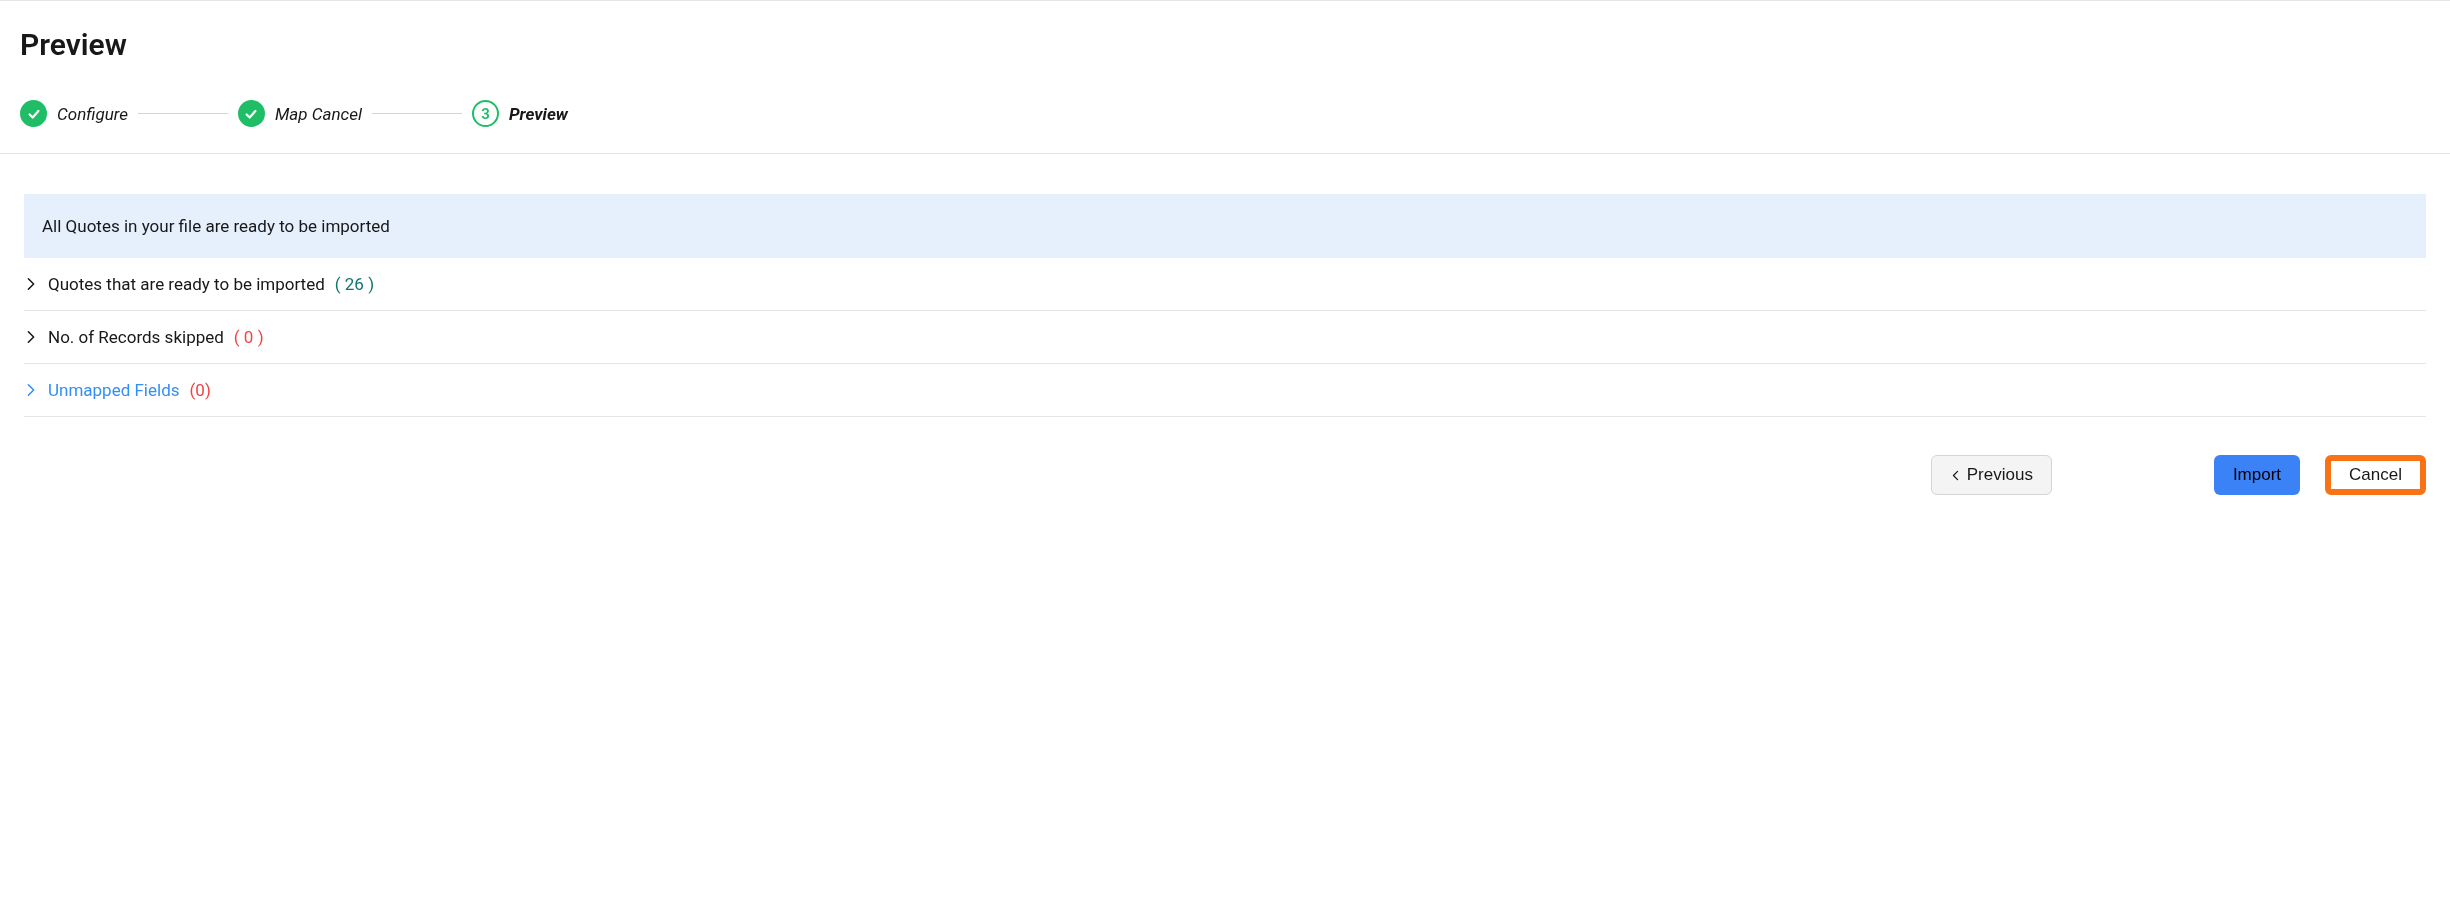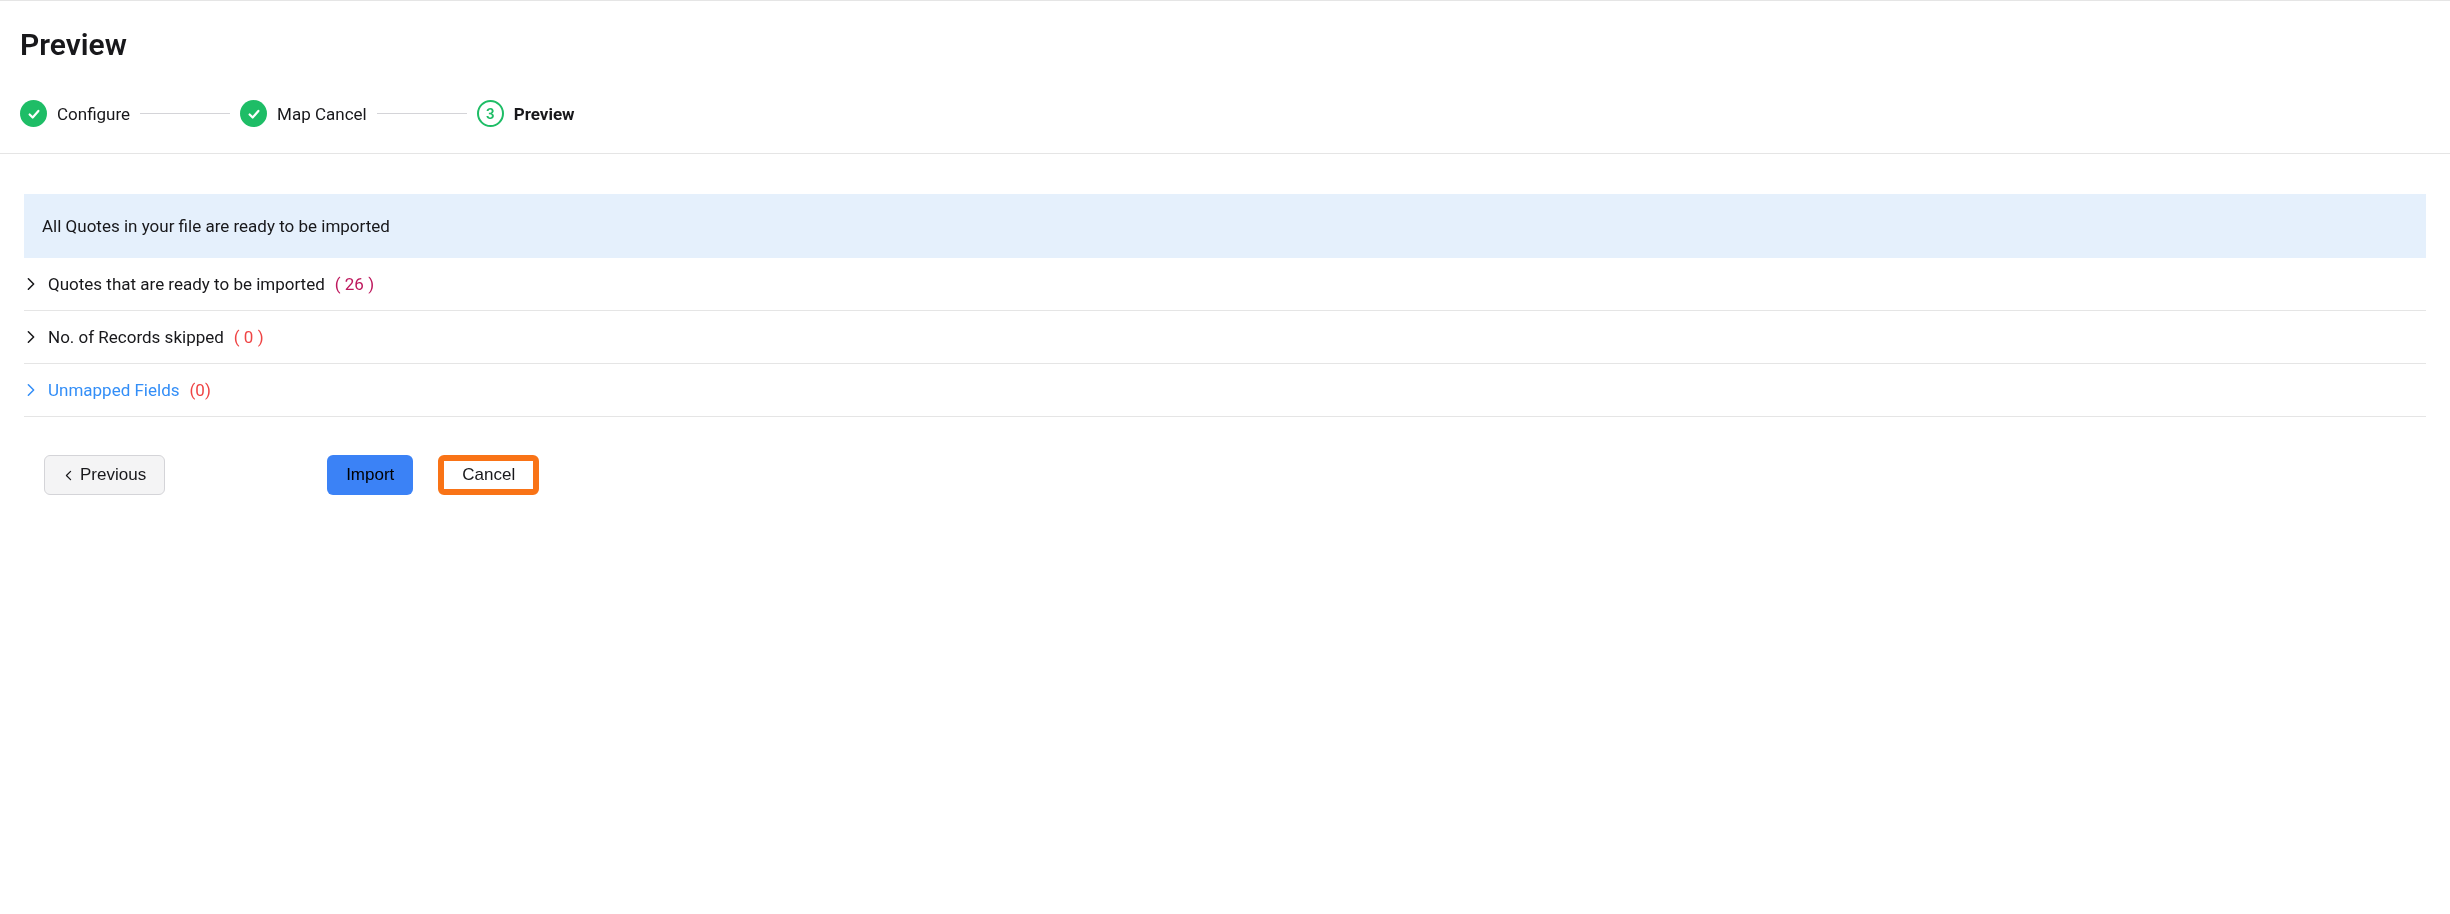--- a/index.html
+++ b/index.html
@@ -57,20 +57,21 @@
     }
     .step-num {
       color: #1ebd66;
       font-weight: 600;
       font-size: 15px;
     }
     .step-label {
       margin-left: 10px;
       font-size: 17px;
       color: #18181b;
+      font-style: italic;
     }
     .step-label.current {
       font-weight: 700;
     }
     .step-connector {
       height: 1px;
       background: #d4d4d8;
       width: 90px;
       margin: 0 10px;
     }
@@ -112,29 +113,30 @@
       font-size: 17px;
       color: #18181b;
     }
     .row-label.link {
       color: #338ef7;
     }
     .count {
       font-size: 17px;
     }
     .count.orange {
-      color: #be185d;
+      color: #0f766e;
     }
     .count.red {
       color: #ef4444;
     }
     .actions {
       display: flex;
       align-items: center;
       padding: 38px 24px 24px 44px;
+      justify-content: flex-end;
     }
     .btn {
       display: inline-flex;
       align-items: center;
       justify-content: center;
       height: 40px;
       padding: 0 18px;
       border-radius: 6px;
       font-size: 17px;
       cursor: pointer;

